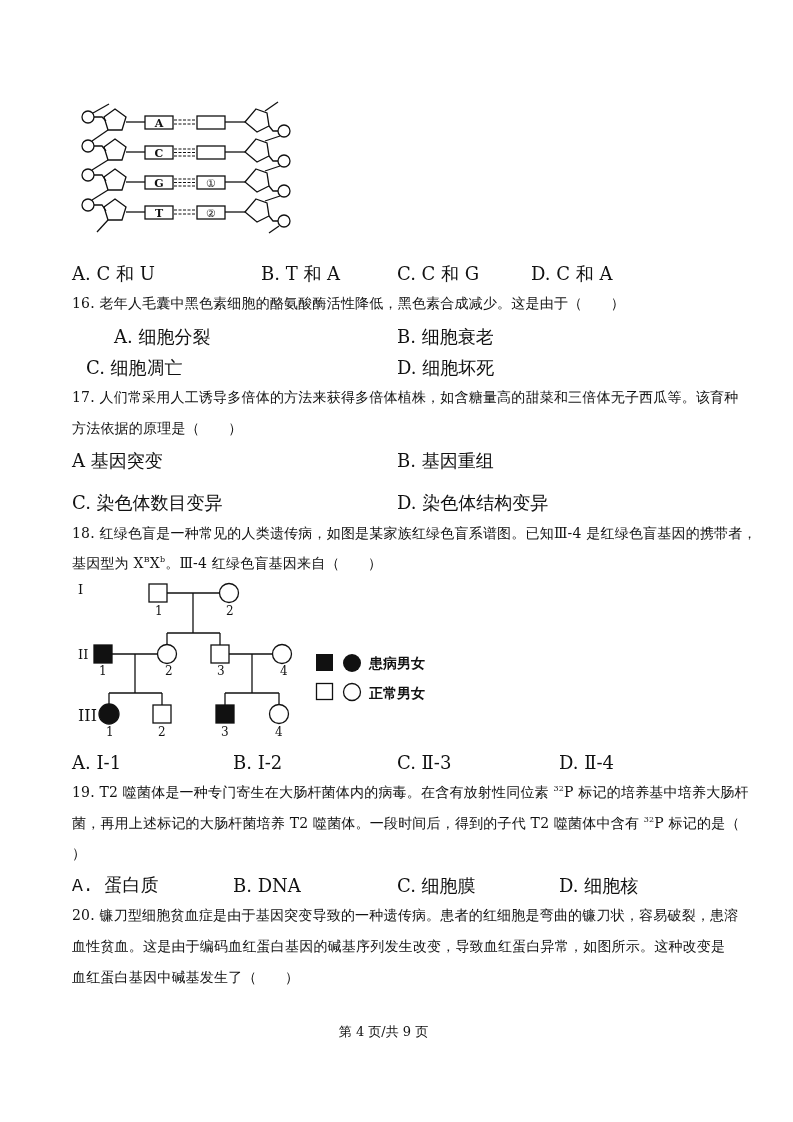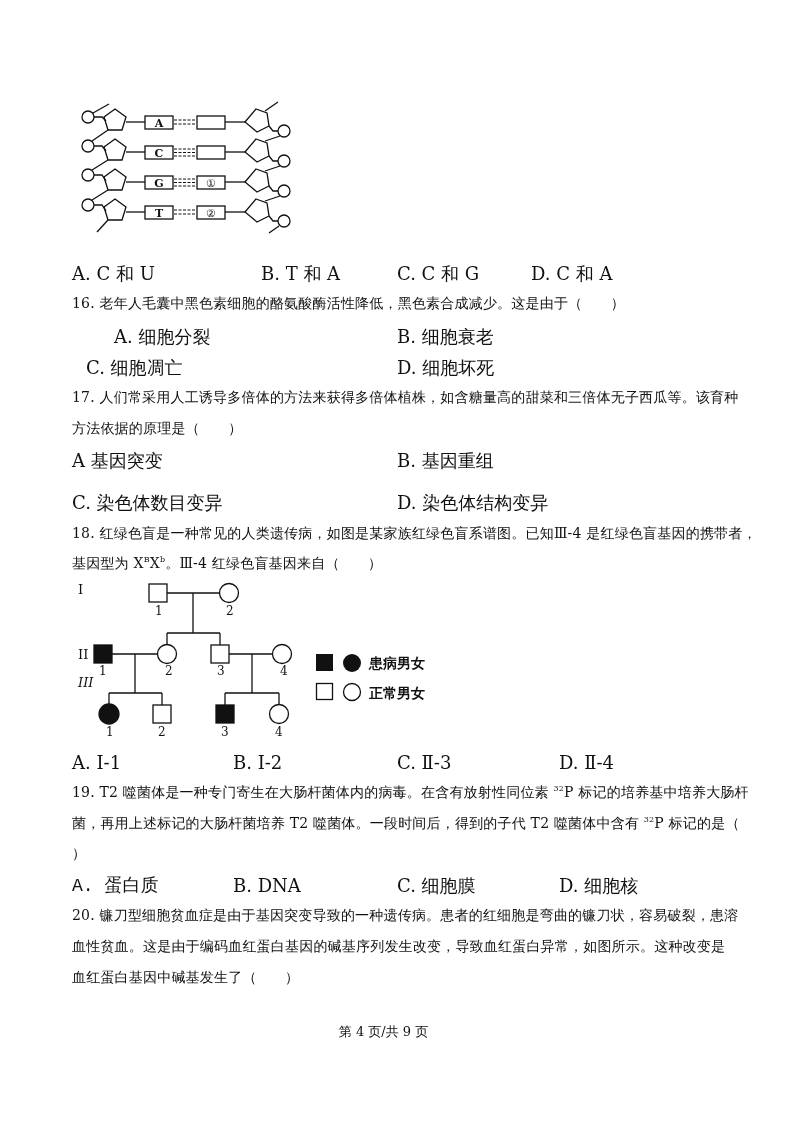--- a/index.html
+++ b/index.html
@@ -157,21 +157,21 @@
 
     <circle cx="39" cy="136" r="10" fill="#111"></circle>
     <rect x="83" y="127" width="18" height="18"></rect>
     <rect x="146" y="127" width="18" height="18" fill="#111"></rect>
     <circle cx="209" cy="136" r="9.5"></circle>
   </g>
 </svg>
 
 <span class="abs" style="left:78px;top:583px;font-size:13px;">I</span>
 <span class="abs" style="left:78px;top:648px;font-size:13px;">II</span>
-<span class="abs" style="left:78px;top:676px;font-size:13px;font-style:italic;">III</span>
+<span class="abs" style="left:78px;top:708px;font-size:16px;">III</span>
 
 <span class="abs" style="left:155px;top:605px;font-size:12px;">1</span>
 <span class="abs" style="left:226px;top:605px;font-size:12px;">2</span>
 
 <span class="abs" style="left:99px;top:665px;font-size:12px;">1</span>
 <span class="abs" style="left:165px;top:665px;font-size:12px;">2</span>
 <span class="abs" style="left:217px;top:665px;font-size:12px;">3</span>
 <span class="abs" style="left:280px;top:665px;font-size:12px;">4</span>
 
 <span class="abs" style="left:106px;top:726px;font-size:12px;">1</span>

